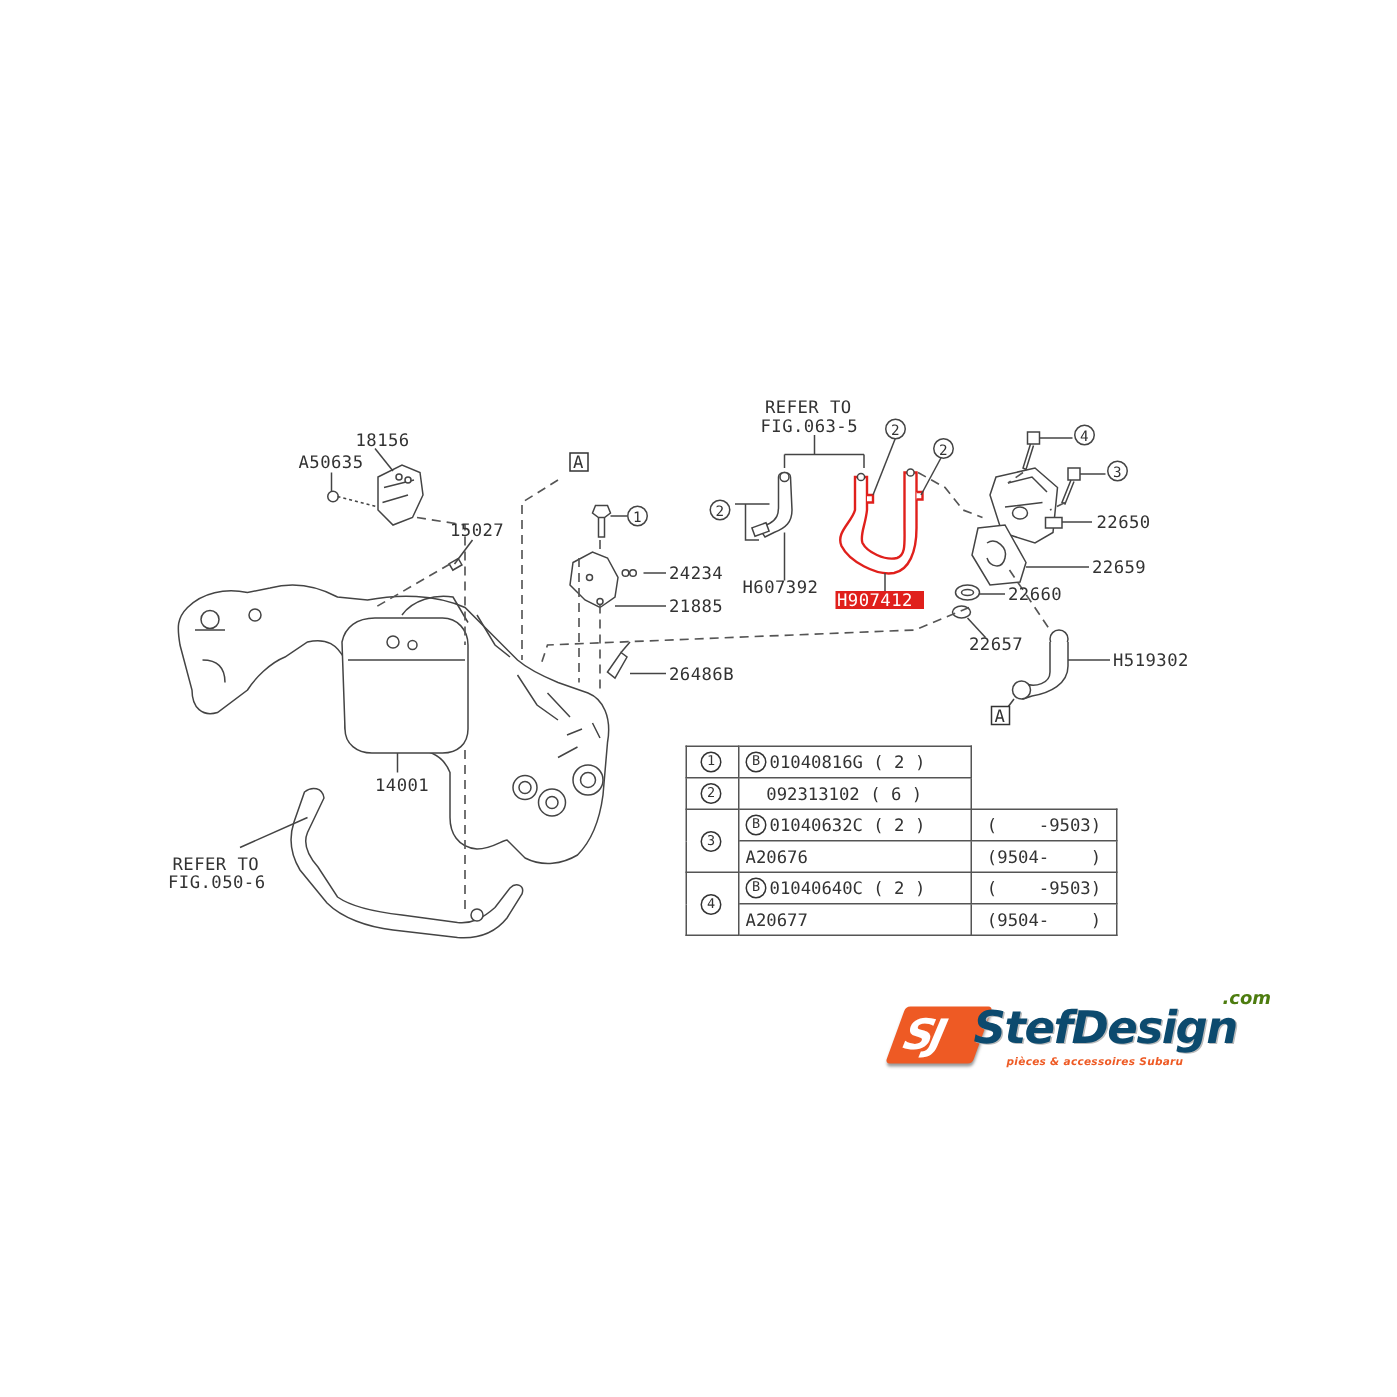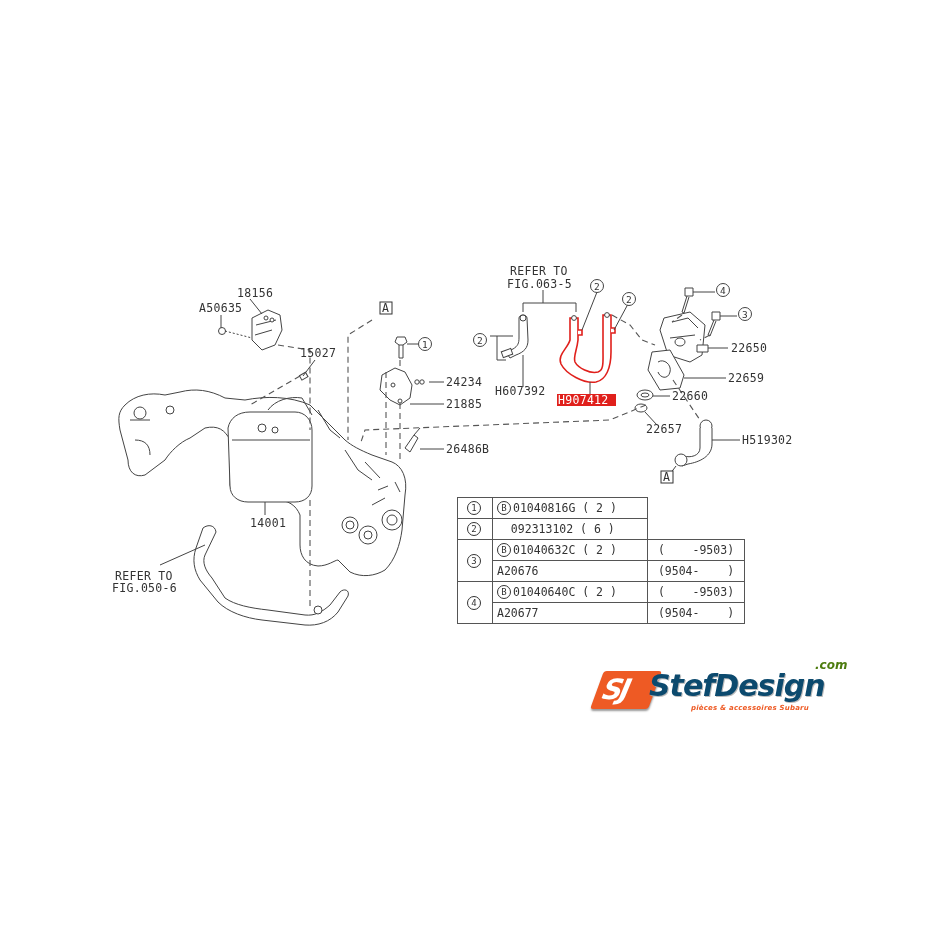--- a/index.html
+++ b/index.html
@@ -17,21 +17,21 @@
   #parts-table td{border:1px solid #555;padding:0 4px;height:20px;white-space:nowrap;}
   #parts-table td.key{width:26px;text-align:center;}
   #parts-table td.pn{width:146px;}
   #parts-table td.dt{width:88px;text-align:center;}
   .circ{display:inline-block;width:12px;height:12px;border:1px solid #333;border-radius:50%;text-align:center;line-height:12px;font-size:9px;margin-right:2px;vertical-align:middle;}
   .logo{position:absolute;left:597px;top:668px;width:258px;height:50px;}
   .logo-mark{position:absolute;left:0;top:3px;width:58px;height:38px;background:#ee5a24;transform:skewX(-20deg);border-radius:3px;box-shadow:1px 2px 2px #999;}
   .logo-mark span{position:absolute;left:6px;top:2px;font:italic bold 28px "DejaVu Sans",sans-serif;color:#fff;transform:skewX(8deg);letter-spacing:-3px;}
   .logo-word{position:absolute;left:52px;top:0px;font:italic bold 30px "DejaVu Sans",sans-serif;color:#0c4a6e;letter-spacing:-1px;text-shadow:1px 1px 0 #bbb;}
   .logo-com{position:absolute;left:218px;top:-10px;font:italic bold 12px "DejaVu Sans",sans-serif;color:#4d7c0f;}
-  .logo-tag{position:absolute;left:70px;top:36px;font:italic bold 7px "DejaVu Sans",sans-serif;color:#ee5a24;letter-spacing:0.2px;padding-left:24px;}
+  .logo-tag{position:absolute;left:50px;top:36px;font:italic bold 7px "DejaVu Sans",sans-serif;color:#ee5a24;letter-spacing:0.2px;padding-left:24px;}
 </style>
 </head>
 <body>
 
 <div id="stage">
 <svg width="931" height="931" viewBox="0 0 931 931" xmlns="http://www.w3.org/2000/svg">
 
   <g>
 
     <path class="part" d="M125,405 C135,395 150,392 165,395 L180,392 C195,388 210,390 225,398 L245,400 C265,396 290,396 310,405 L345,440 C352,446 360,450 372,455 L392,462 C402,466 408,478 405,495 L402,530 C400,545 395,560 385,570 C375,576 362,578 350,572 L338,560 C335,560 328,566 318,566 C305,565 300,555 300,545 L300,515 C296,505 288,500 276,500 L248,498 C238,500 232,495 230,485 L230,440 C225,430 218,425 205,428 L190,438 C180,442 170,452 165,460 L145,475 C135,478 128,472 128,460 L120,430 C118,418 118,412 125,405 Z"></path>

